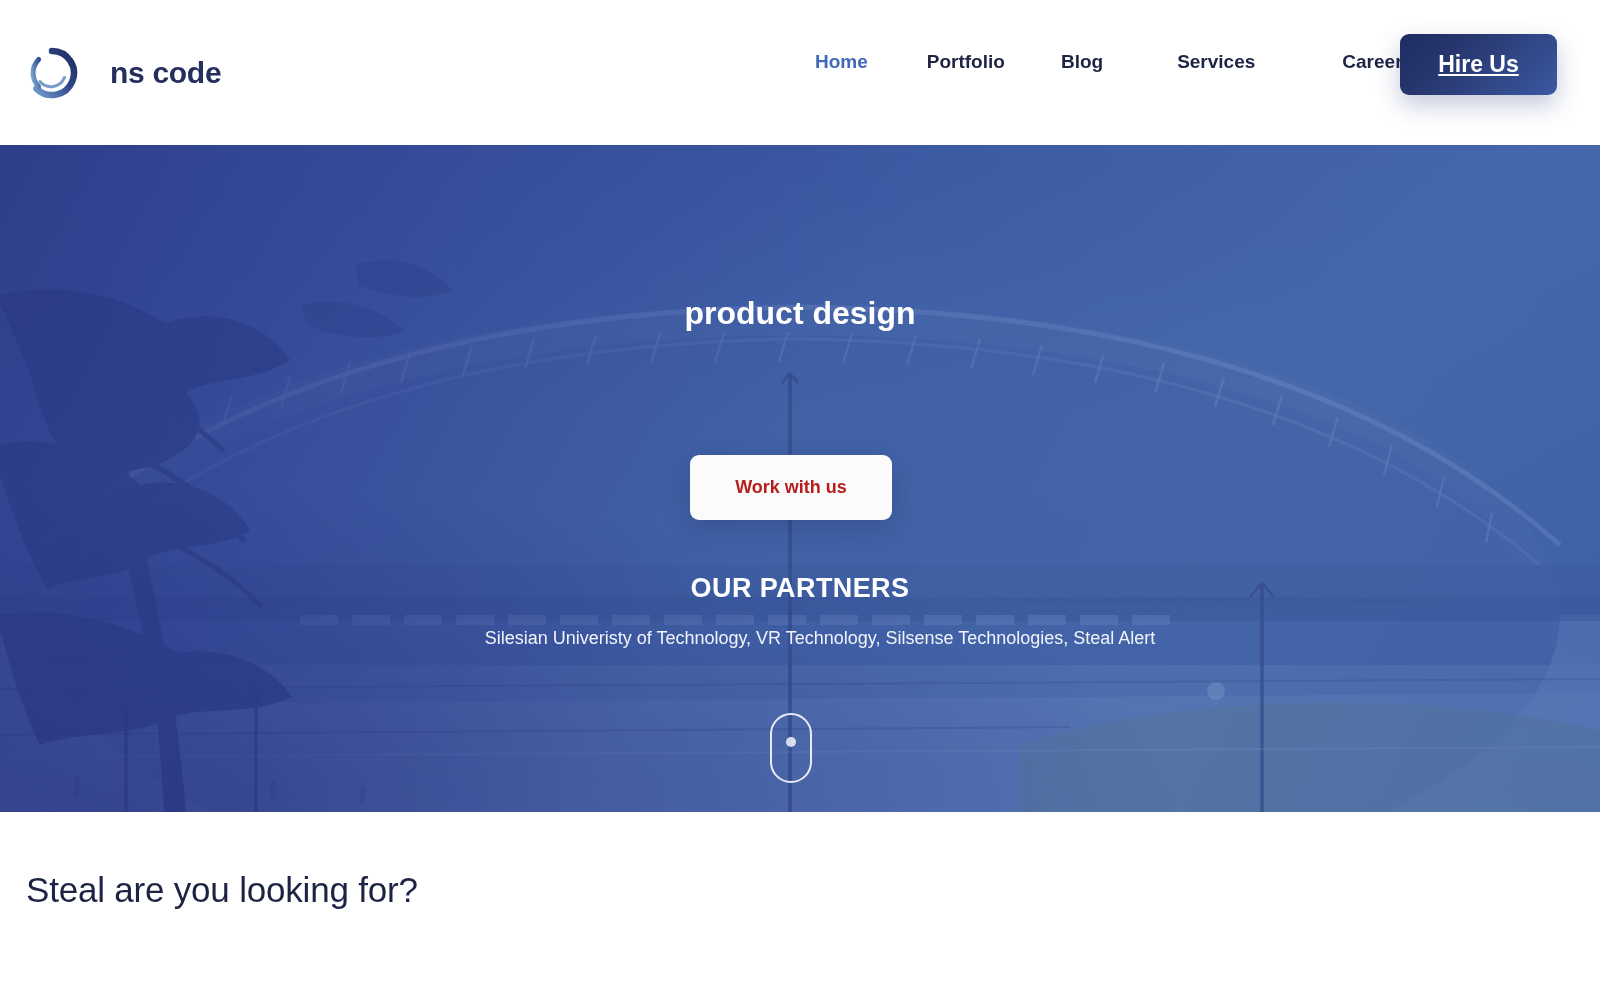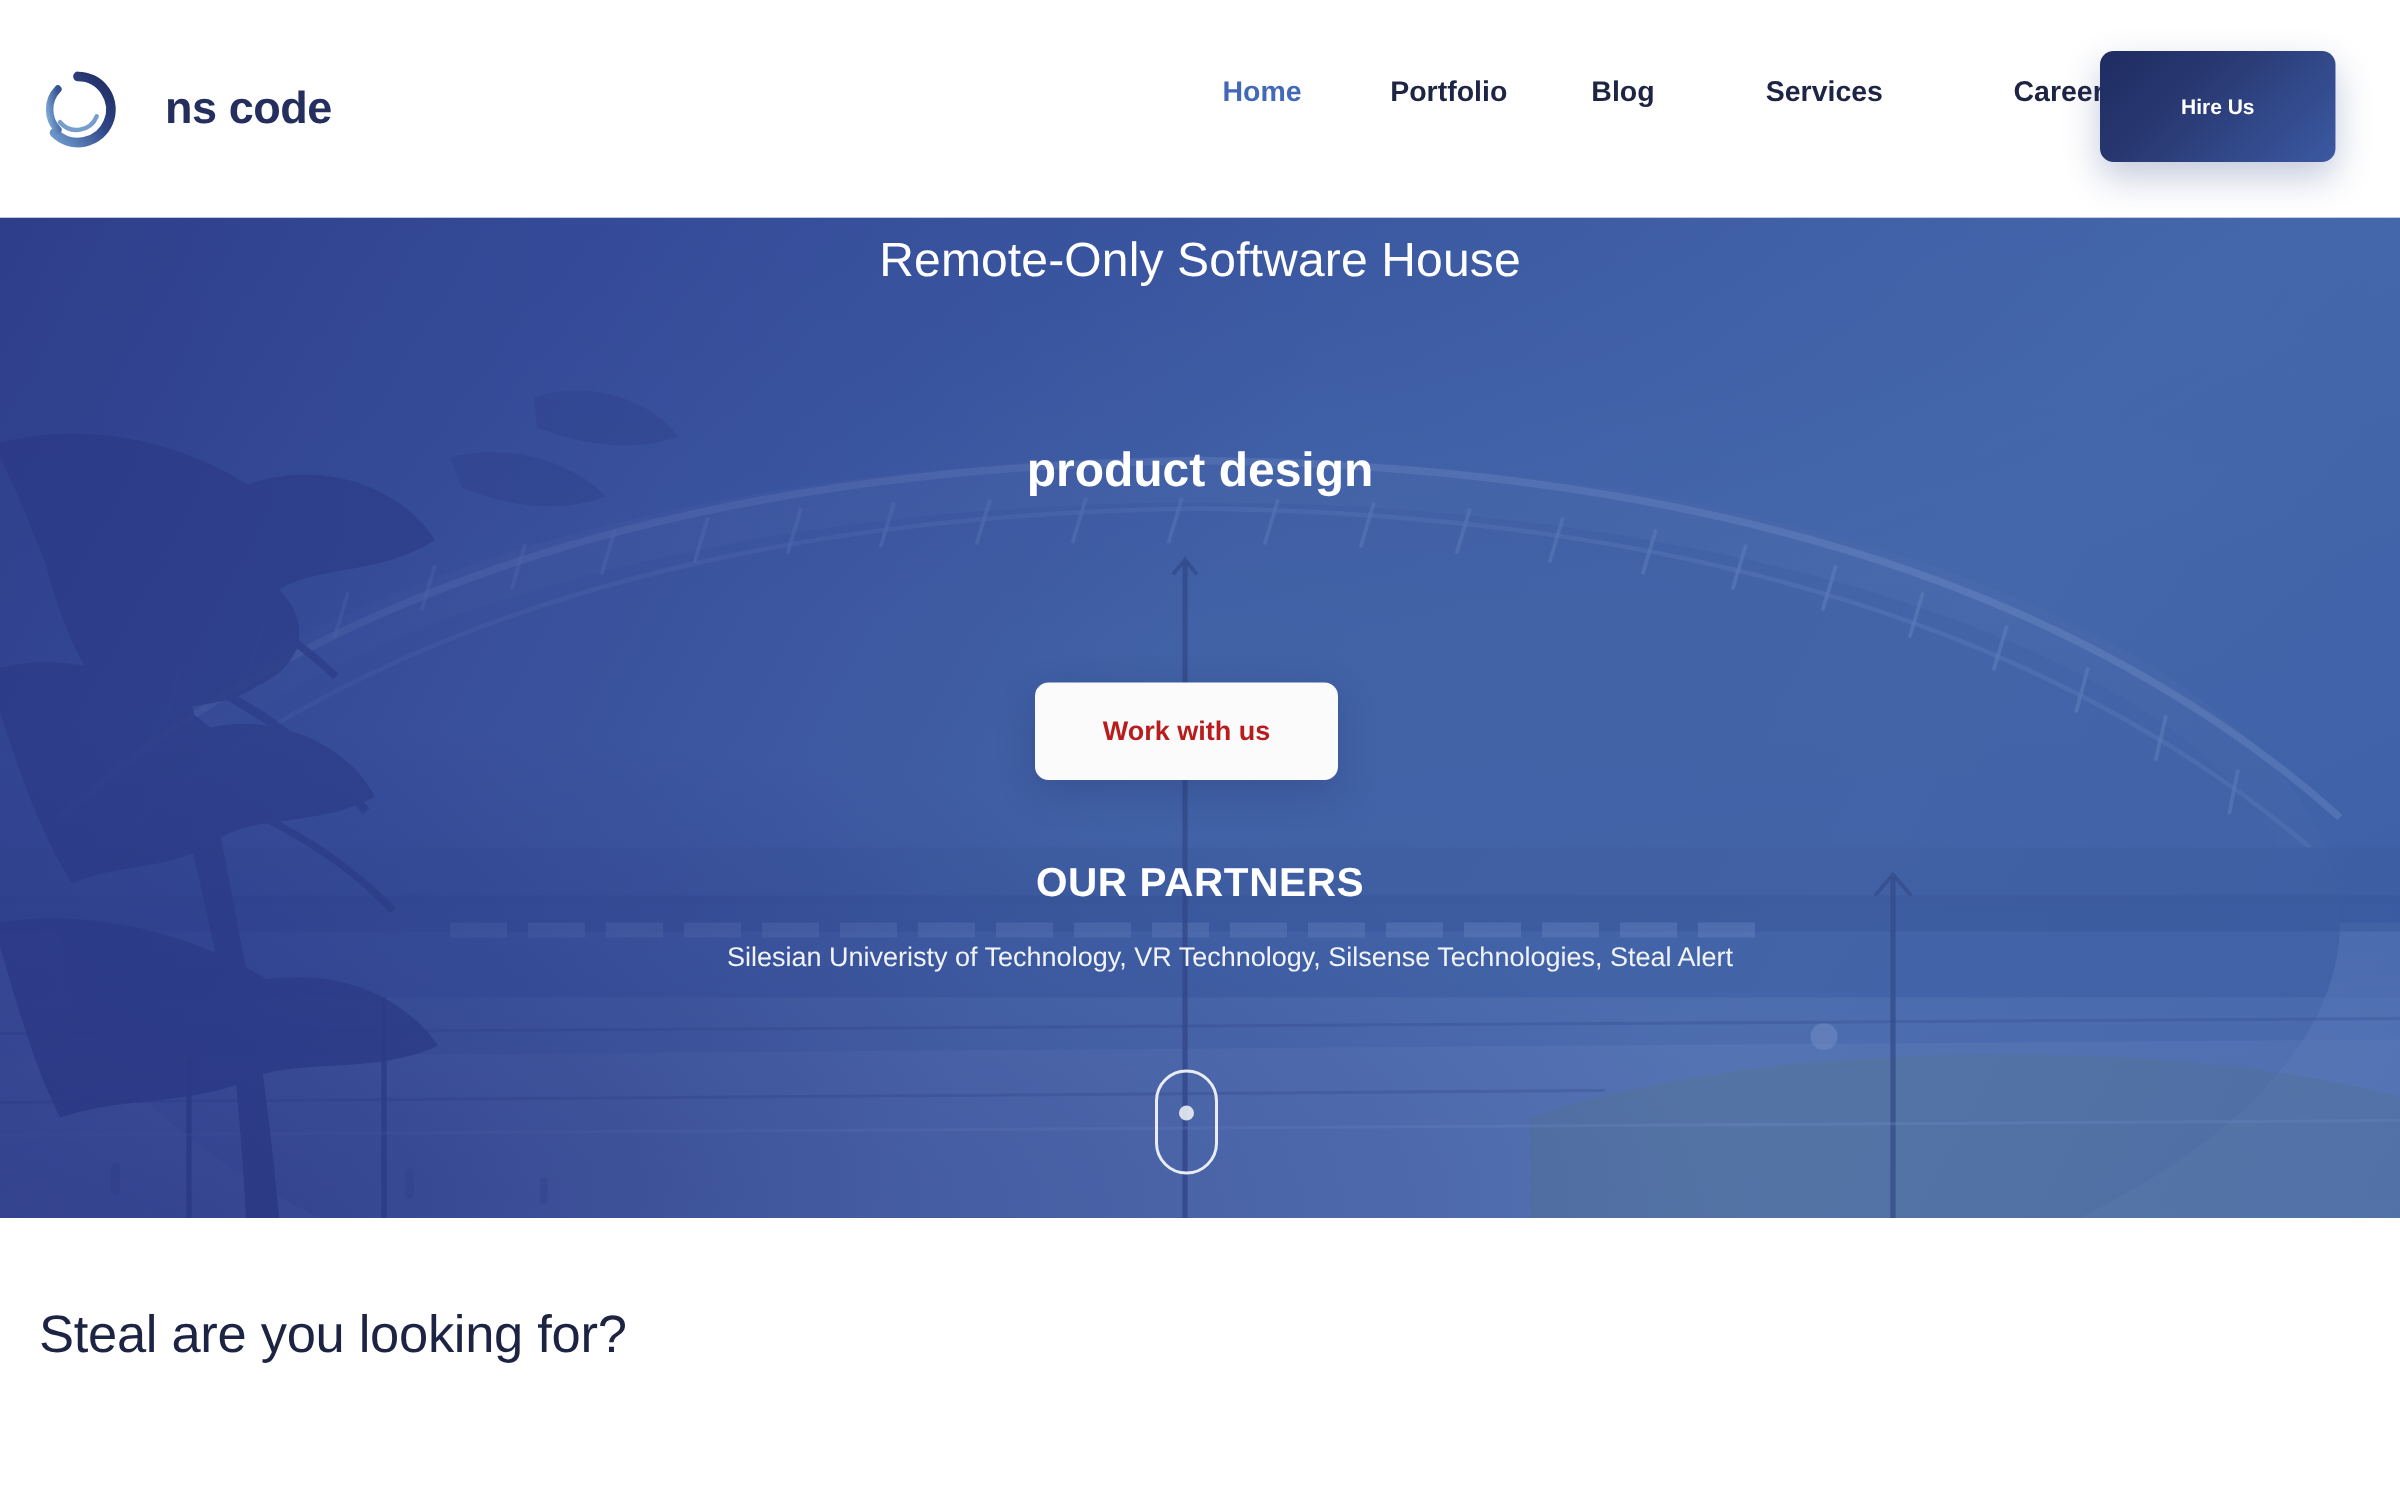--- a/index.html
+++ b/index.html
@@ -70,30 +70,31 @@
     align-items: center;
     justify-content: center;
     line-height: 1;
   }
 
   .hire-btn {
     position: absolute;
     left: 1400px;
     top: 34px;
     width: 157px;
-    height: 74px;
+    height: 61px;
     border: none;
     border-radius: 9px;
     background: linear-gradient(135deg, #1f2c64 0%, #28376f 35%, #3b59a2 100%);
     color: #ffffff;
     font-family: "Liberation Sans", sans-serif;
-    font-size: 14px;
+    font-size: 23px;
     font-weight: 700;
     cursor: pointer;
     box-shadow: 0 10px 24px rgba(40,60,130,0.28);
+    text-decoration: underline;
   }
 
   
   .hero {
     position: relative;
     height: 667px;
     overflow: hidden;
     background: #3b5ca6;
   }
   .hero-photo { position: absolute; inset: 0; }
@@ -387,21 +388,20 @@
         <rect x="270" y="634" width="6" height="20" rx="3"></rect>
         <rect x="360" y="640" width="5" height="18" rx="2.5"></rect>
       </g>
     </svg>
   </div>
 
   <div class="hero-tint"></div>
   <div class="hero-tint2"></div>
 
   <div class="hero-content">
-    <div class="hero-eyebrow">Remote-Only Software House</div>
     <div class="hero-highlight">product design</div>
 
     <button class="work-btn">Work with us</button>
 
     <div class="partners-title">OUR PARTNERS</div>
     <div class="partners-list">Silesian Univeristy of Technology, VR Technology, Silsense Technologies, Steal Alert</div>
 
     <div class="scroll-indicator">
       <span class="scroll-dot"></span>
     </div>

